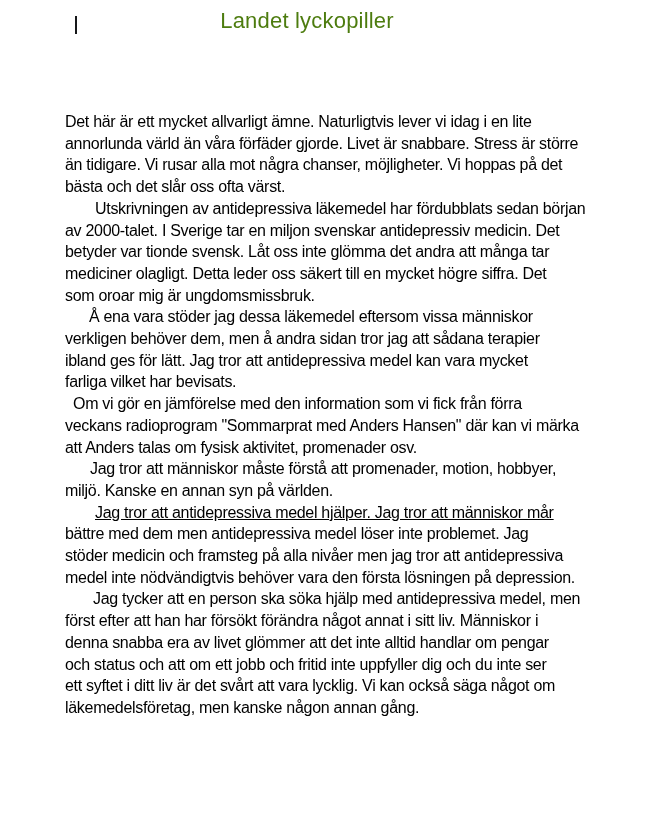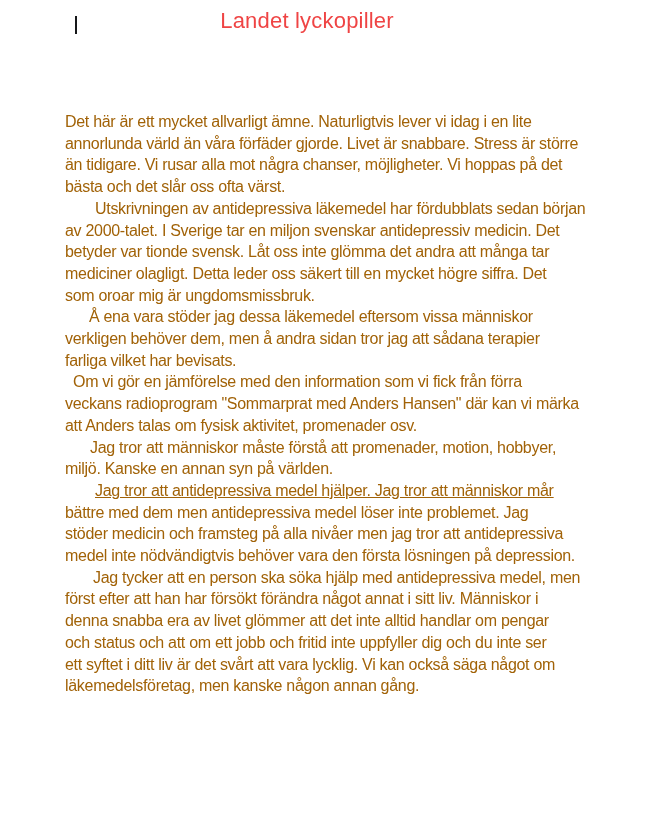--- a/index.html
+++ b/index.html
@@ -15,34 +15,34 @@
     background: #ffffff;
   }
   .doc-title {
     position: absolute;
     top: 8px; left: 0;
     width: 614px;
     margin: 0;
     text-align: center;
     font-size: 22px;
     font-weight: 400;
-    color: #ef4444;
+    color: #4d7c0f;
     letter-spacing: 0.2px;
   }
   .caret {
     position: absolute;
     left: 75px; top: 16px;
     width: 2px; height: 18px;
     background: #16181a;
   }
   .doc-body {
     position: absolute;
     left: 65px; top: 111px;
     width: 560px;
-    color: #a16207;
+    color: #000000;
     font-size: 16px;
     line-height: 21.7px;
     letter-spacing: -0.3px;
   }
   .paragraph { margin: 0; padding: 0; }
   .text-line { white-space: pre; }
 </style>
 </head>
 <body>
 
@@ -59,20 +59,21 @@
       <div class="paragraph">
         <div class="text-line" style="padding-left: 30px;">Utskrivningen av antidepressiva läkemedel har fördubblats sedan början</div>
         <div class="text-line">av 2000-talet. I Sverige tar en miljon svenskar antidepressiv medicin. Det</div>
         <div class="text-line">betyder var tionde svensk. Låt oss inte glömma det andra att många tar</div>
         <div class="text-line">mediciner olagligt. Detta leder oss säkert till en mycket högre siffra. Det</div>
         <div class="text-line">som oroar mig är ungdomsmissbruk.</div>
       </div>
       <div class="paragraph">
         <div class="text-line" style="padding-left: 24px;">Å ena vara stöder jag dessa läkemedel eftersom vissa människor</div>
         <div class="text-line">verkligen behöver dem, men å andra sidan tror jag att sådana terapier</div>
+        <div class="text-line">ibland ges för lätt. Jag tror att antidepressiva medel kan vara mycket</div>
         <div class="text-line">farliga vilket har bevisats.</div>
       </div>
       <div class="paragraph">
         <div class="text-line" style="padding-left: 8px;">Om vi gör en jämförelse med den information som vi fick från förra</div>
         <div class="text-line">veckans radioprogram "Sommarprat med Anders Hansen" där kan vi märka</div>
         <div class="text-line">att Anders talas om fysisk aktivitet, promenader osv.</div>
       </div>
       <div class="paragraph">
         <div class="text-line" style="padding-left: 25px;">Jag tror att människor måste förstå att promenader, motion, hobbyer,</div>
         <div class="text-line">miljö. Kanske en annan syn på världen.</div>

